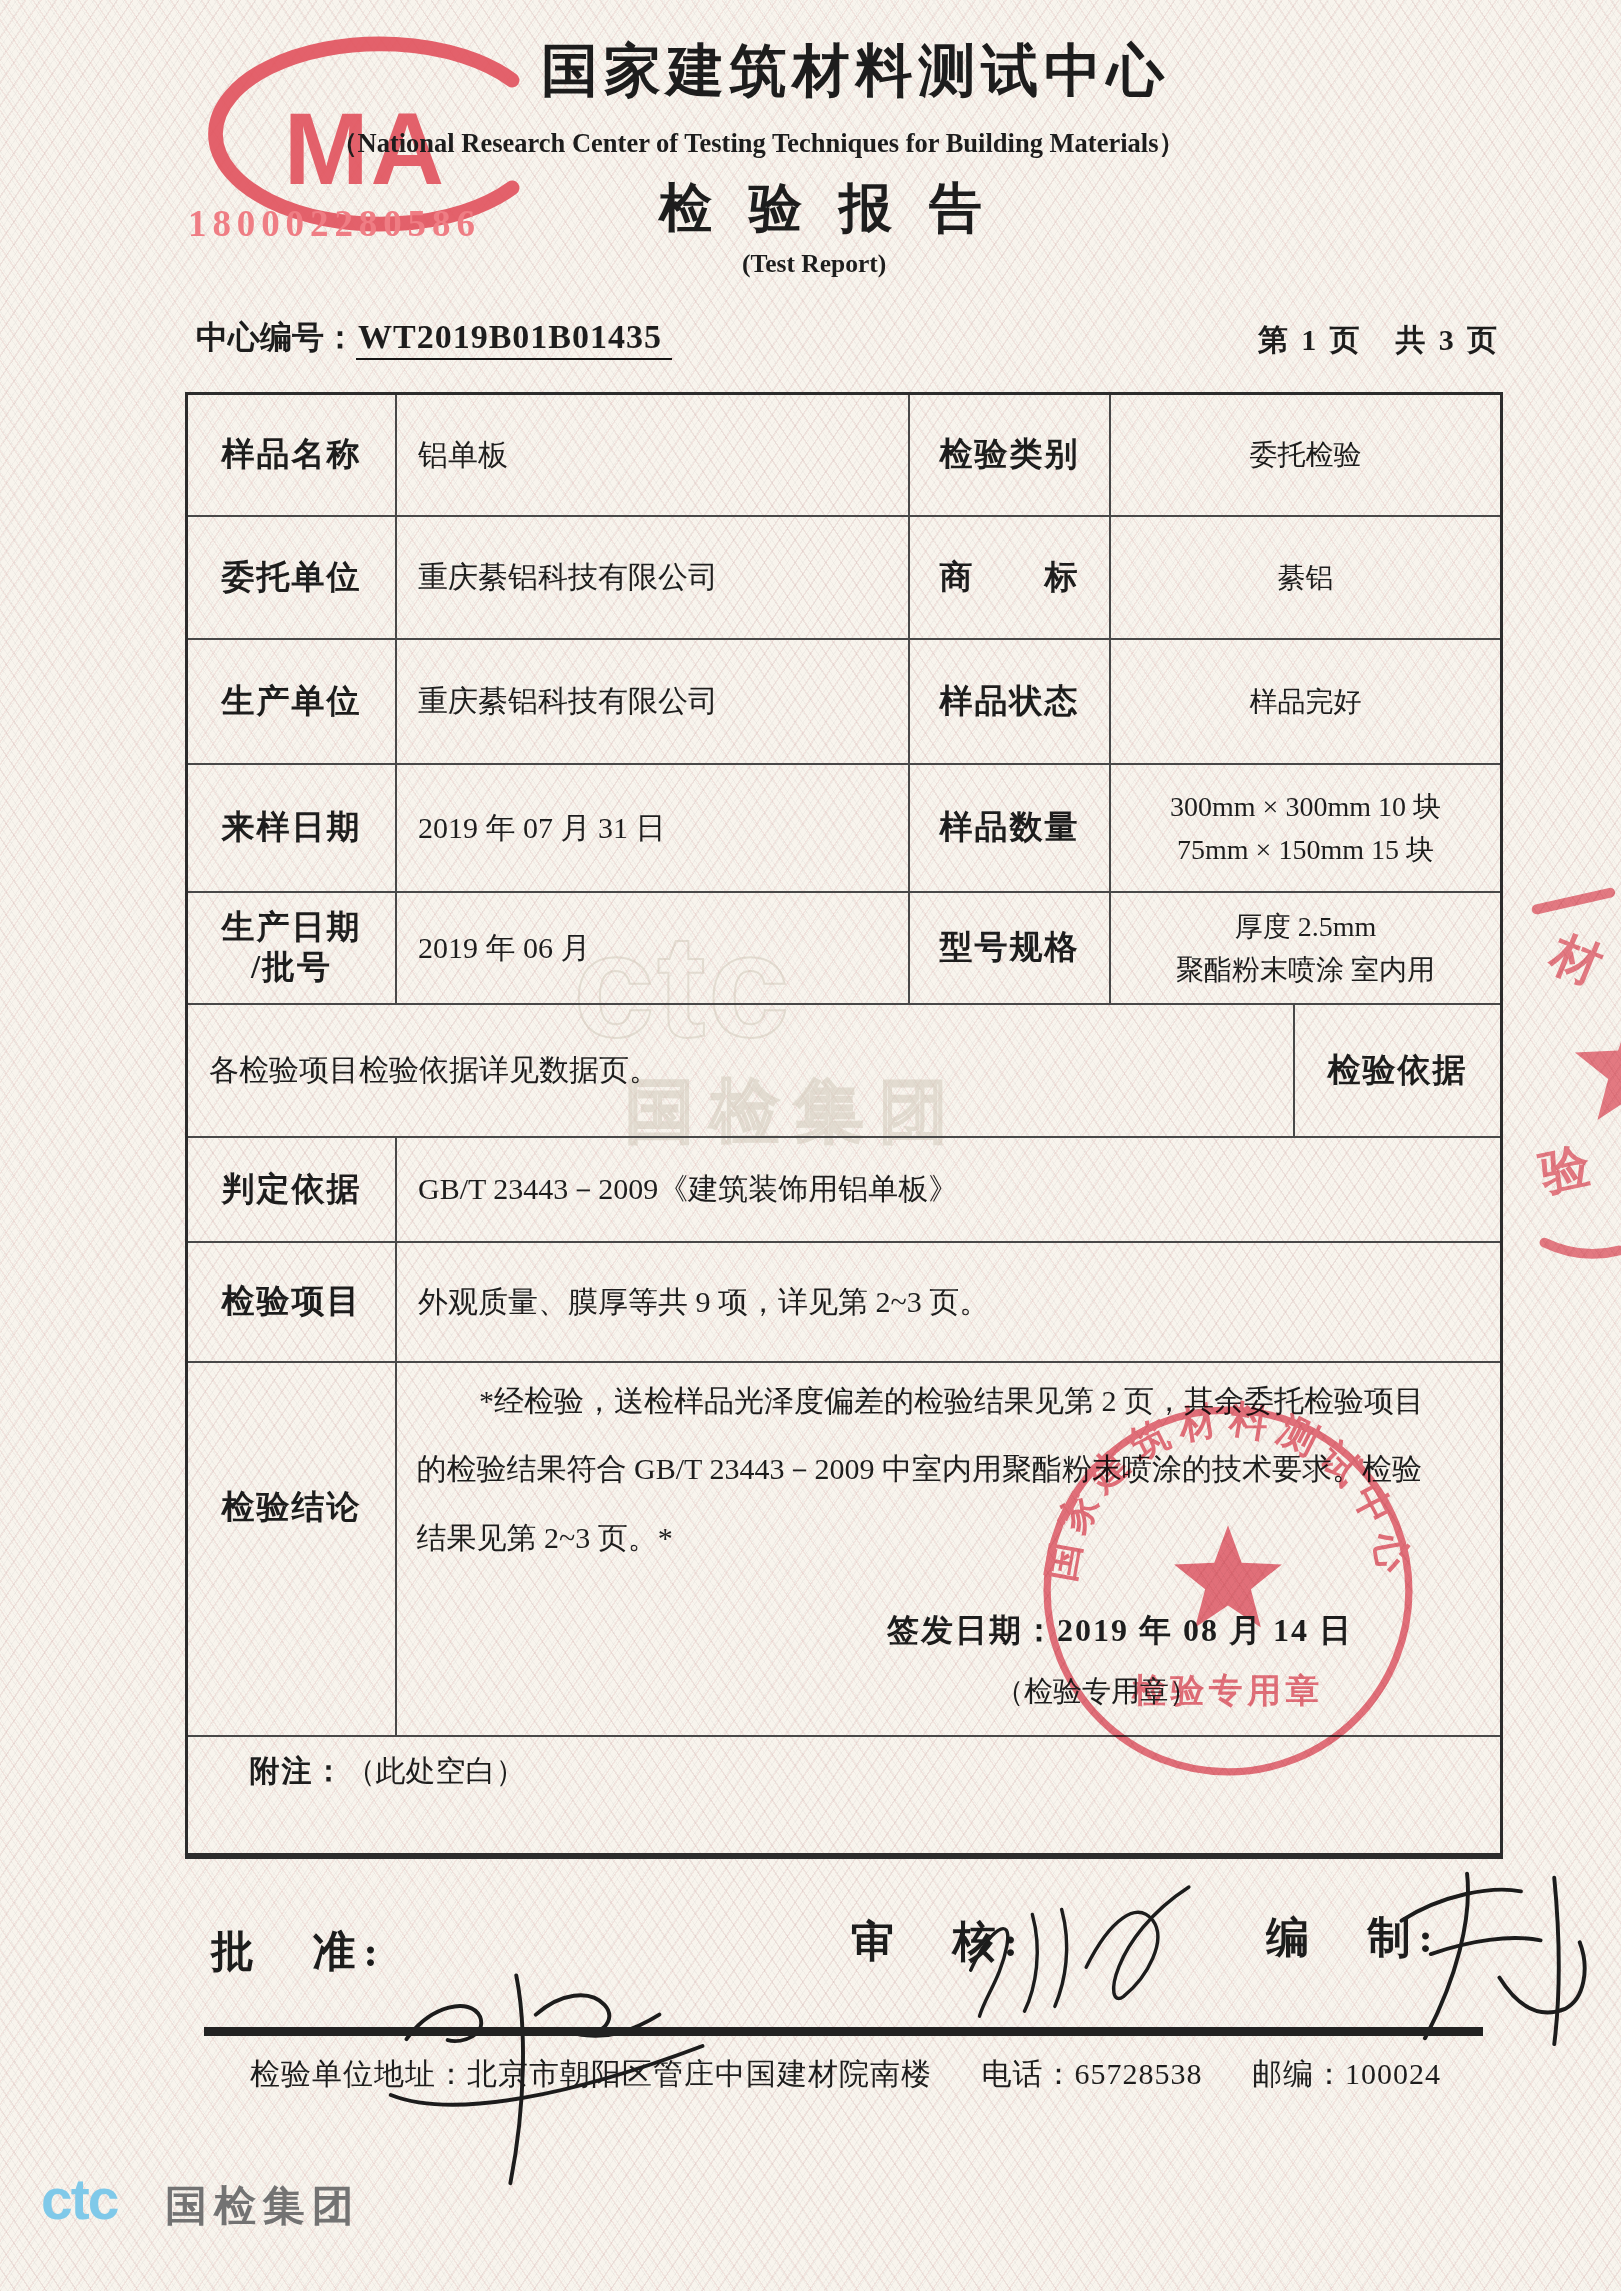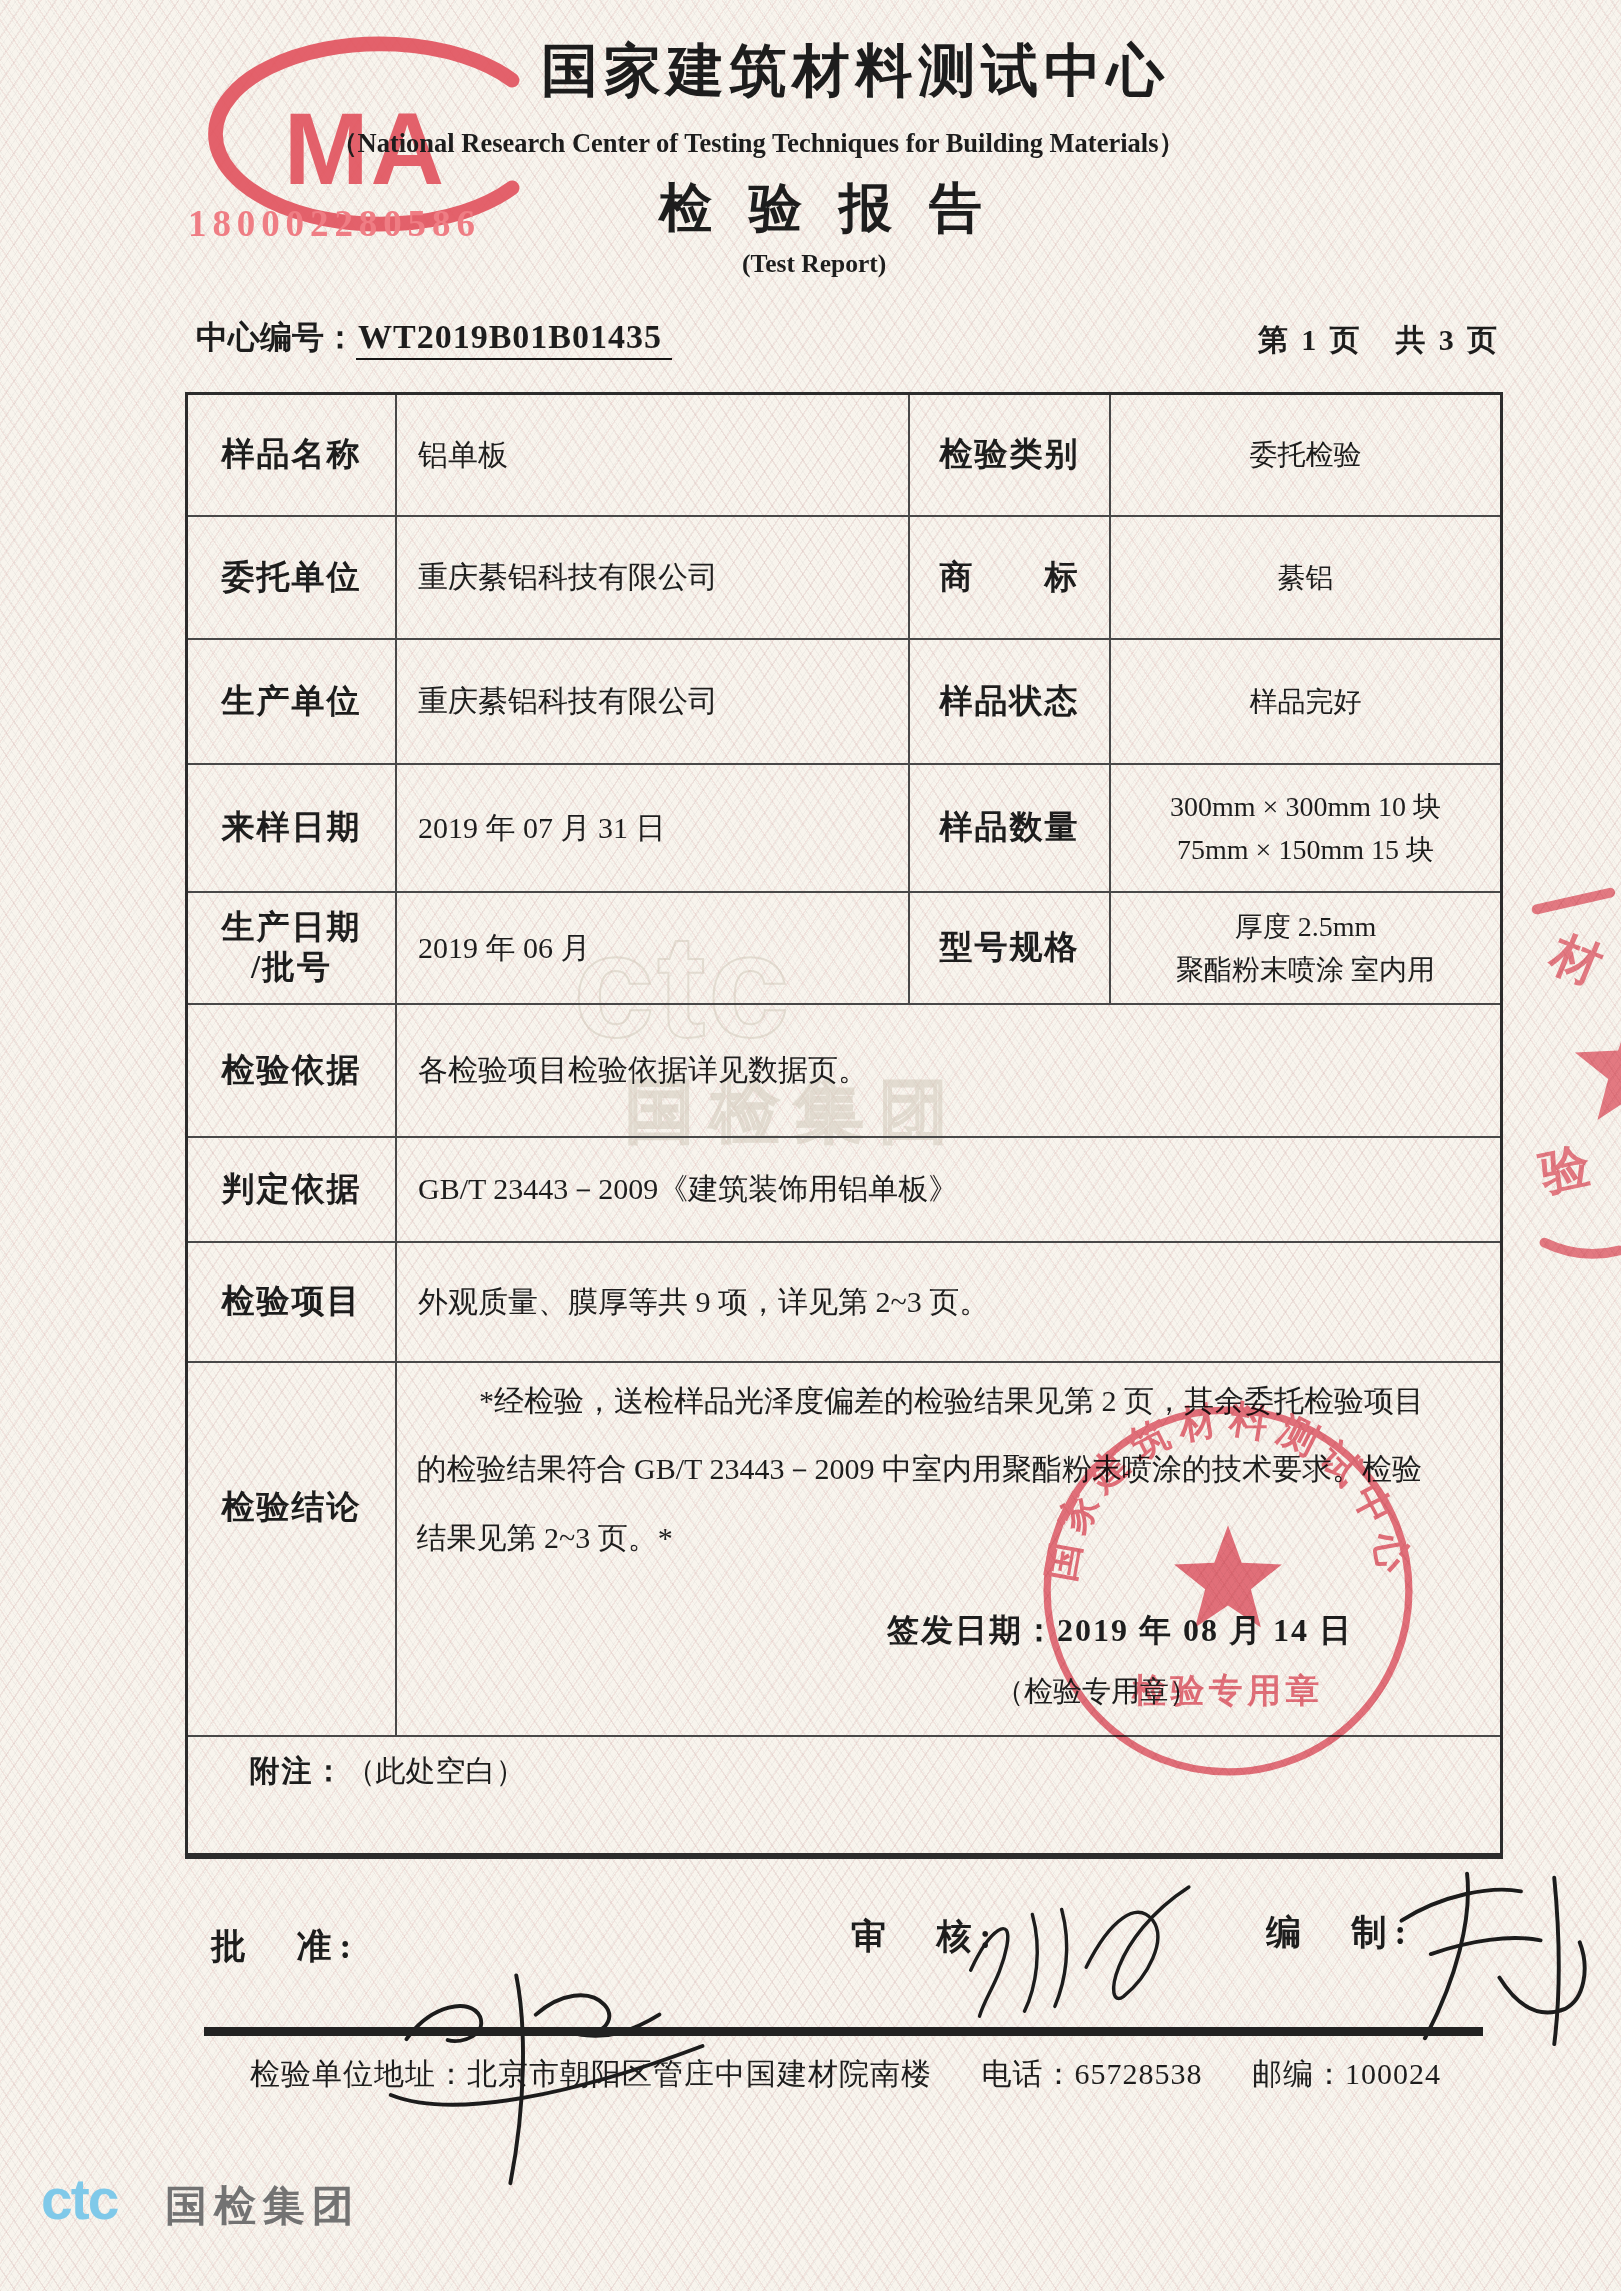--- a/index.html
+++ b/index.html
@@ -47,21 +47,21 @@
   .concl-line{position:absolute;left:19.6px;white-space:nowrap;}
   .note-cell{align-items:flex-start;padding:13.7px 0 0 25.5px;font-size:30px;margin-left:36px;}
   .note-lbl{font-weight:700;letter-spacing:2px;}
   
   .issue-date{left:887px;top:1609px;font-size:32px;font-weight:600;letter-spacing:2px;z-index:5;}
   .seal-cap{left:995px;top:1672px;font-size:29px;z-index:5;}
   
   .seal{left:1027px;top:1390px;z-index:4;opacity:.84;mix-blend-mode:multiply;}
   .edge-seal{left:1517px;top:880px;z-index:4;opacity:.78;mix-blend-mode:multiply;}
   
-  .signoff-lbl{font-size:35px;font-weight:700;letter-spacing:7.8px;z-index:3;}
+  .signoff-lbl{font-size:43px;font-weight:700;letter-spacing:7.8px;z-index:3;}
   .s-approve{left:211px;top:1923px;}
   .s-review{left:851px;top:1913px;}
   .s-prepare{left:1266px;top:1909px;}
   .sig{z-index:3;}
   .sig path{fill:none;stroke:#1c1c1c;stroke-linecap:round;stroke-linejoin:round;}
   .rule{left:204px;top:2027px;width:1279px;height:8.8px;background:#222;z-index:3;}
   .addr{left:218px;top:2054px;font-size:30px;font-weight:400;z-index:3;white-space:nowrap;letter-spacing:1px;margin-left:32px;}
   .addr span{margin-right:0;}
   .addr .gap{display:inline-block;width:41px;}
   
@@ -132,22 +132,22 @@
       </div>
       <div class="cell w2 val-l">2019 年 06 月</div>
       <div class="cell w3 lab">型号规格</div>
       <div class="cell w4 val-c">
         <span>厚度 2.5mm</span>
         <span>聚酯粉末喷涂  室内用</span>
       </div>
     </div>
 
     <div class="trow" style="height:131px">
+      <div class="cell w4 val-l">各检验项目检验依据详见数据页。</div>
       <div class="cell w1 lab">检验依据</div>
-      <div class="cell w4 val-l">各检验项目检验依据详见数据页。</div>
     </div>
 
     <div class="trow" style="height:103px">
       <div class="cell w1 lab">判定依据</div>
       <div class="cell w4 val-l">GB/T 23443－2009《建筑装饰用铝单板》</div>
     </div>
 
     <div class="trow" style="height:118px">
       <div class="cell w1 lab">检验项目</div>
       <div class="cell w4 val-l">外观质量、膜厚等共 9 项，详见第 2~3 页。</div>

